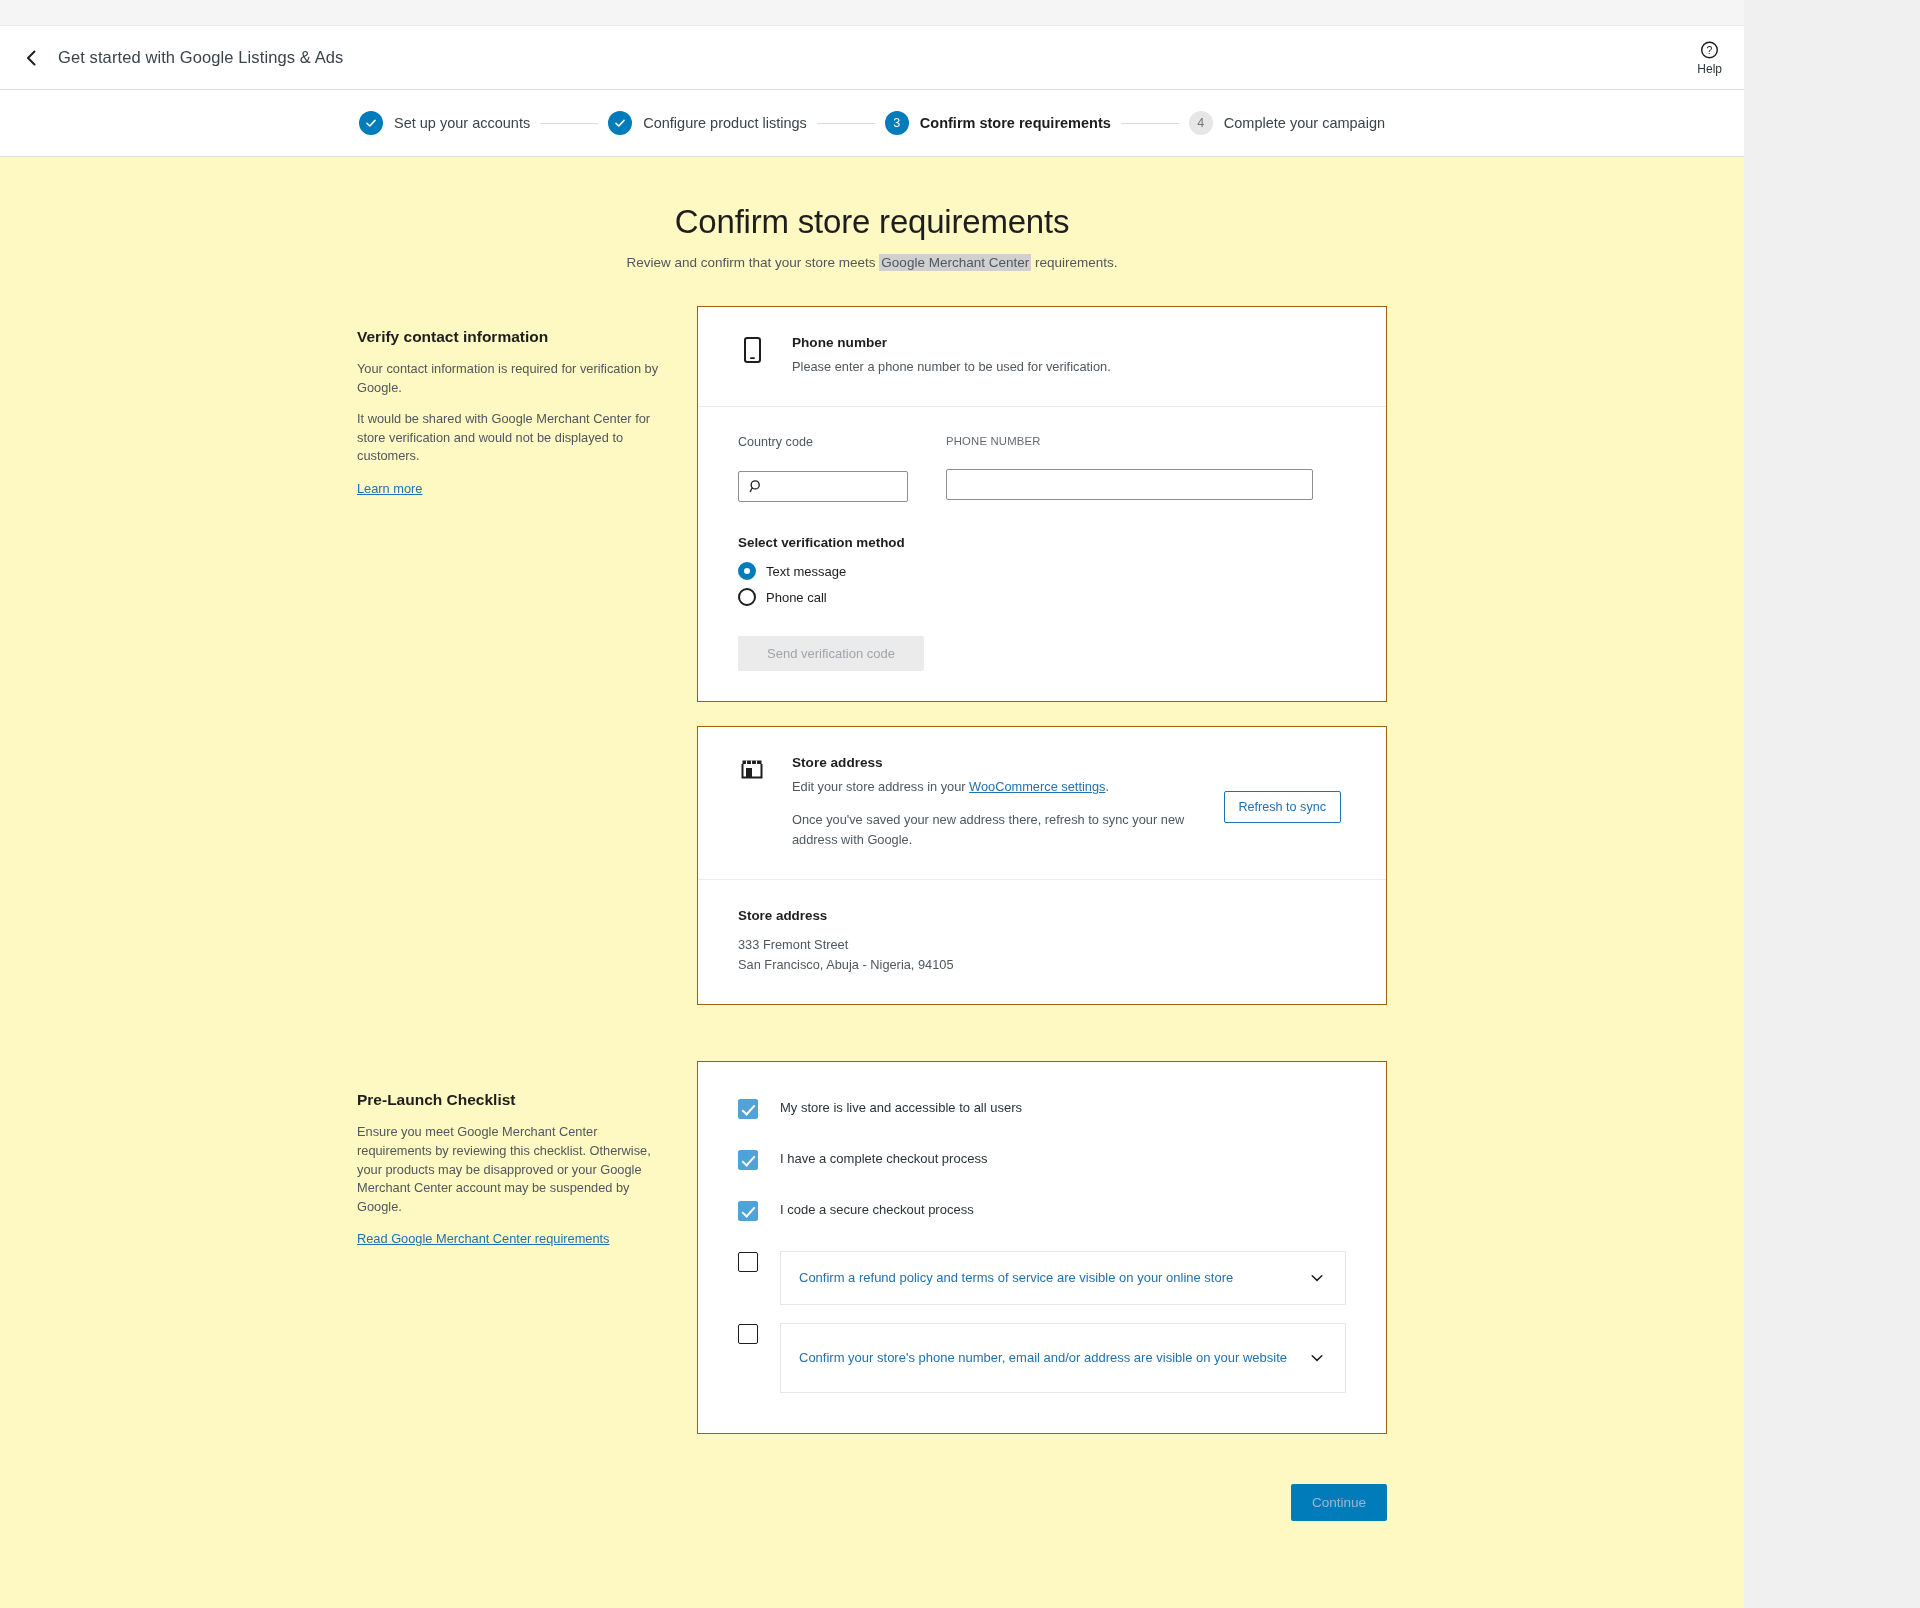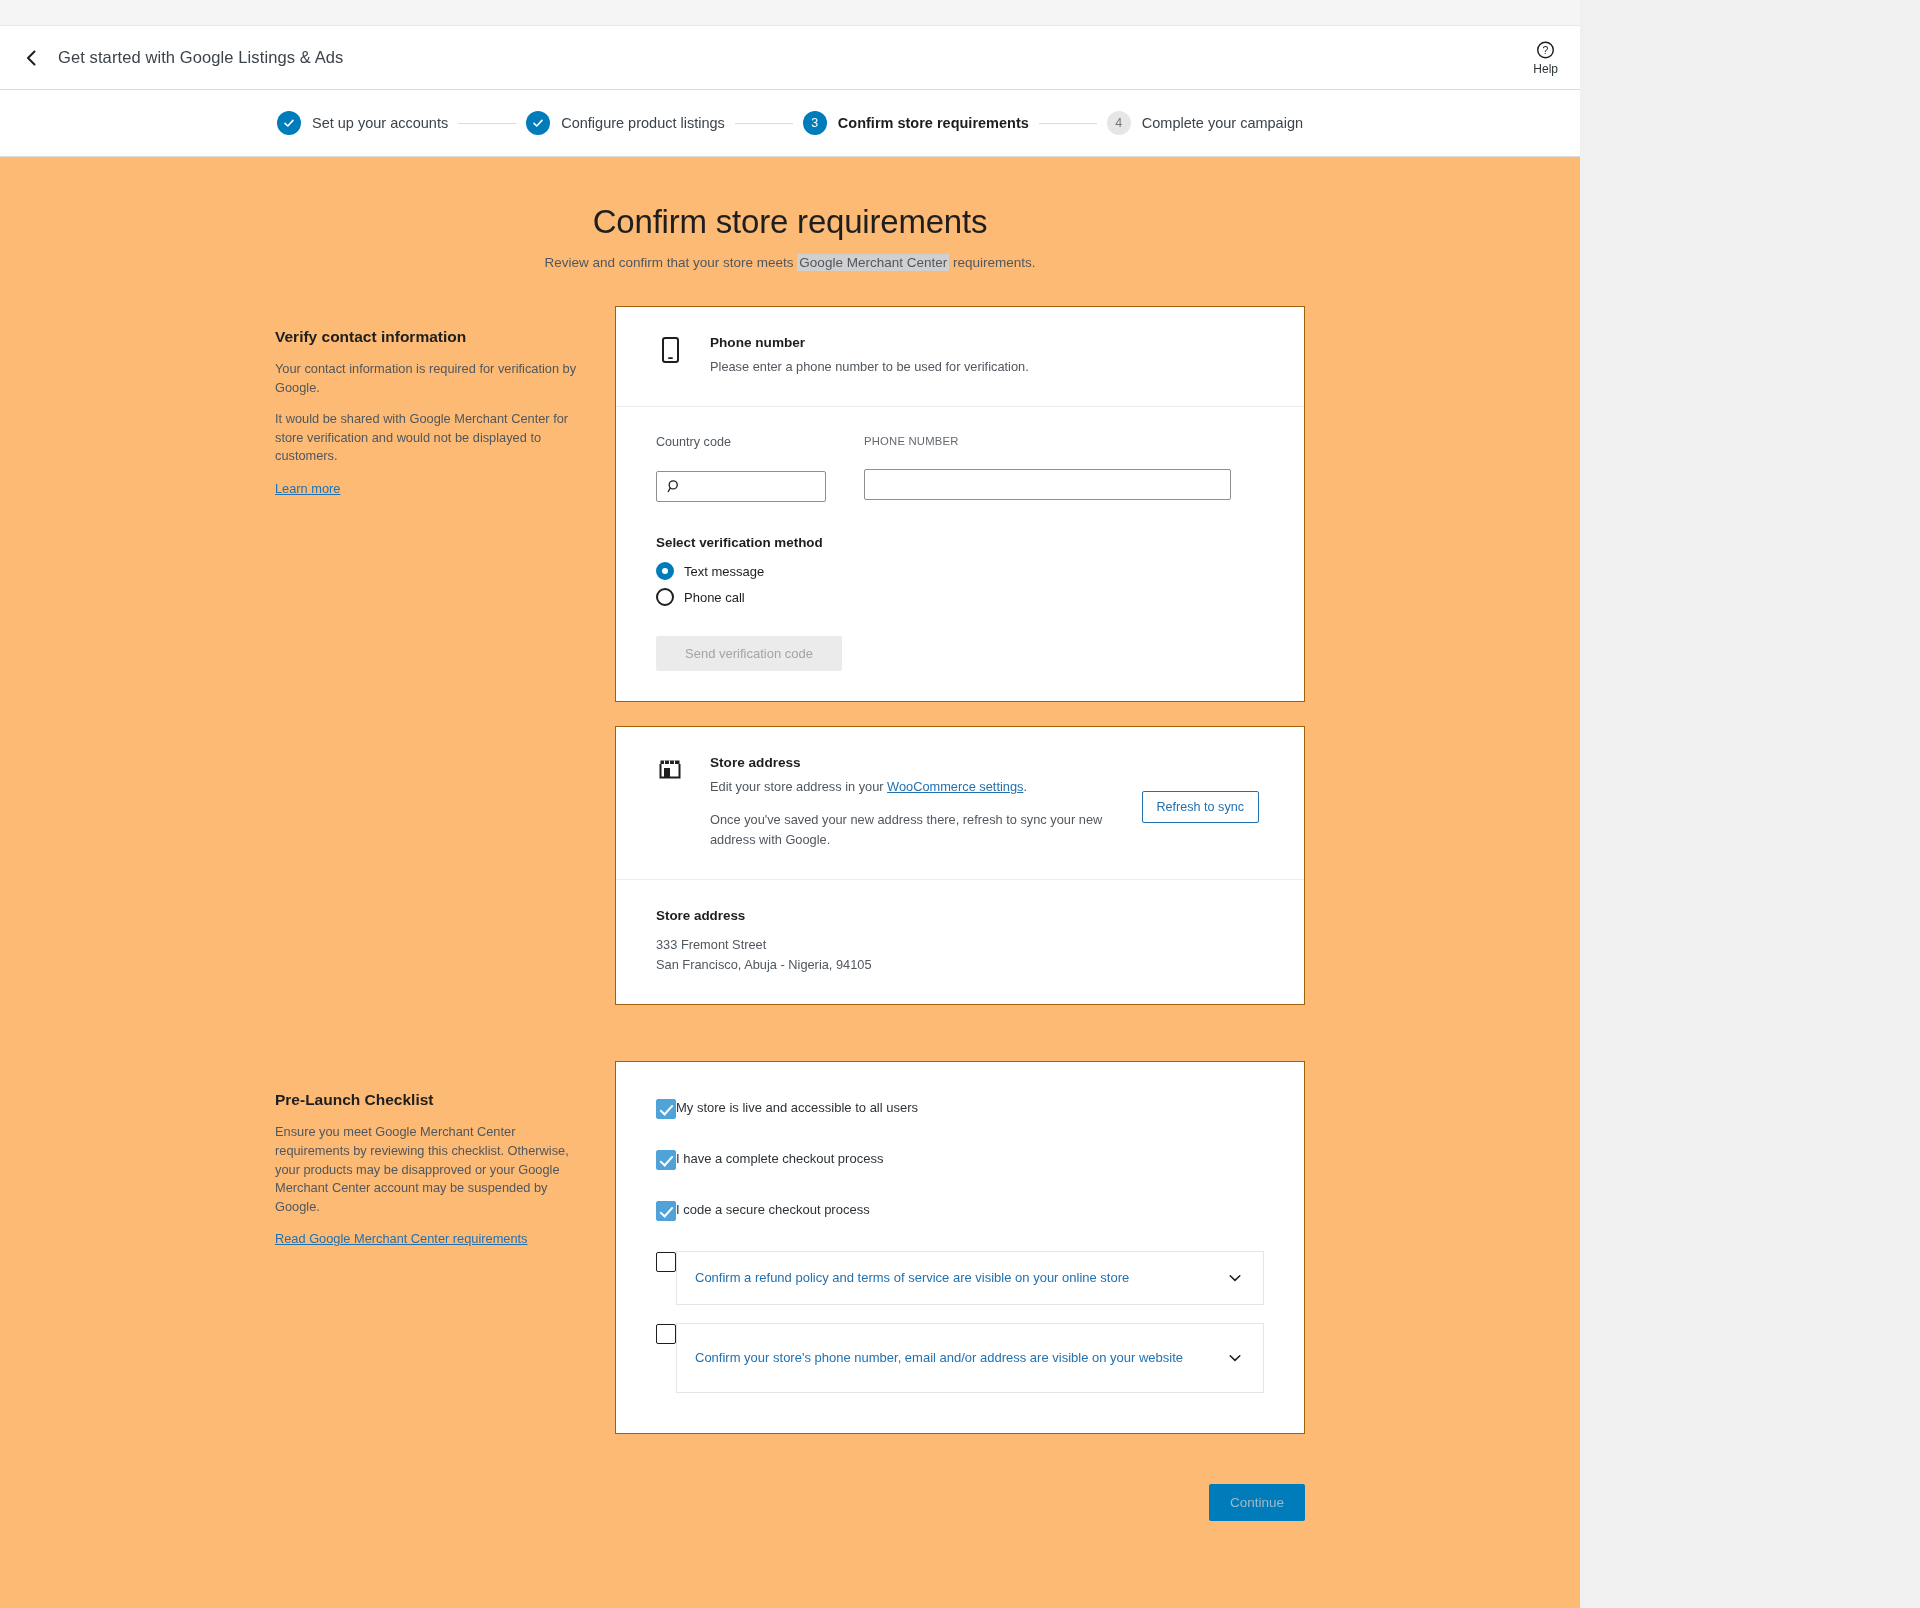--- a/index.html
+++ b/index.html
@@ -5,23 +5,23 @@
   * { box-sizing: border-box; margin: 0; padding: 0; }
   html, body {
     width: 1920px;
     height: 1608px;
     background: #f0f0f0;
     font-family: "Liberation Sans", sans-serif;
     -webkit-font-smoothing: antialiased;
   }
   .page {
     position: relative;
-    width: 1580px;
+    width: 1744px;
     height: 1608px;
-    background: #fdba74;
+    background: #fef9c3;
     overflow: hidden;
   }
 
   
   .top-strip {
     height: 26px;
     background: #f5f5f5;
     border-bottom: 1px solid #e8e8e8;
   }
 
@@ -307,20 +307,21 @@
     font-size: 12.8px;
     color: #50575e;
     line-height: 1.55;
   }
 
   
   .check-card { padding: 36px 40px 40px 40px; }
   .check-row {
     display: flex;
     align-items: flex-start;
+    gap: 22px;
     margin-bottom: 30px;
   }
   .check-row:last-child { margin-bottom: 0; }
   .cbox {
     width: 20px; height: 20px;
     border: 1px solid #1e1e1e;
     background: #fff;
     border-radius: 2px;
     flex: 0 0 auto;
     cursor: pointer;

